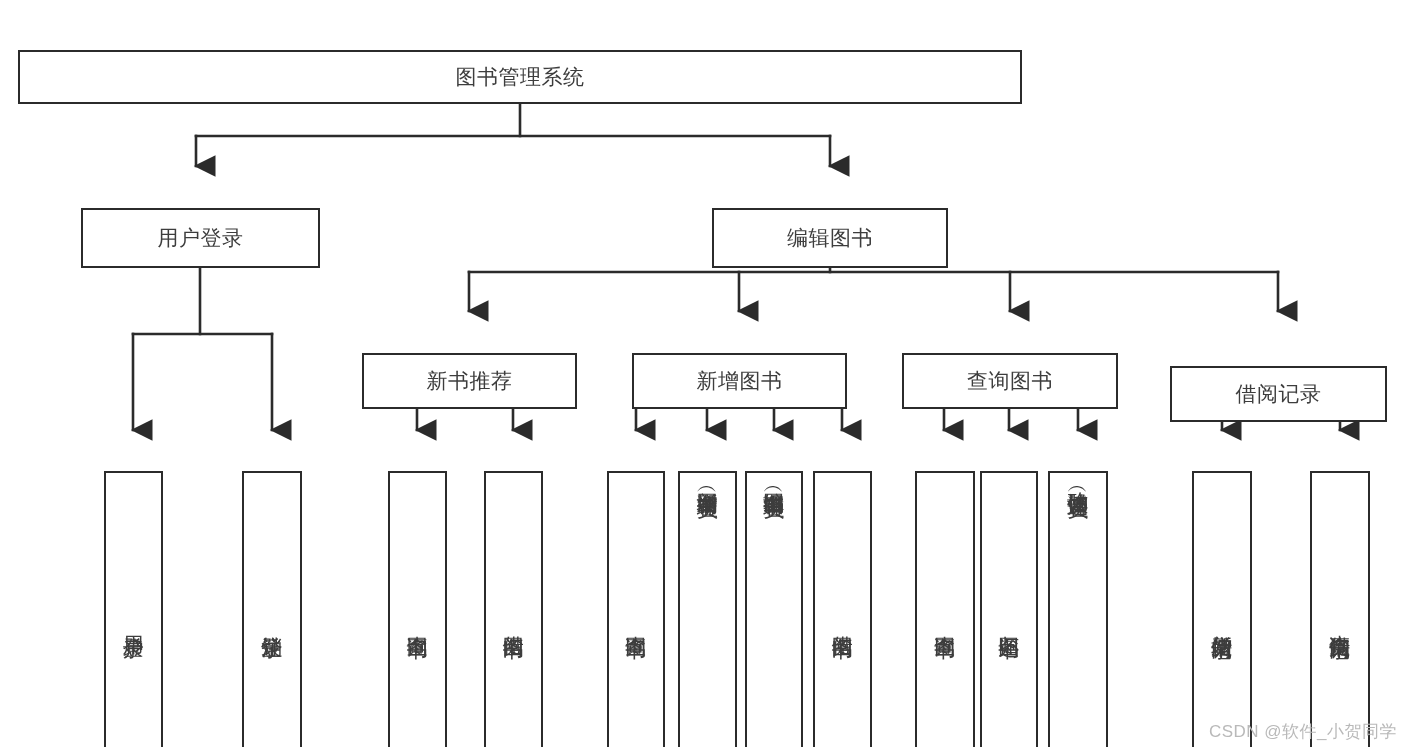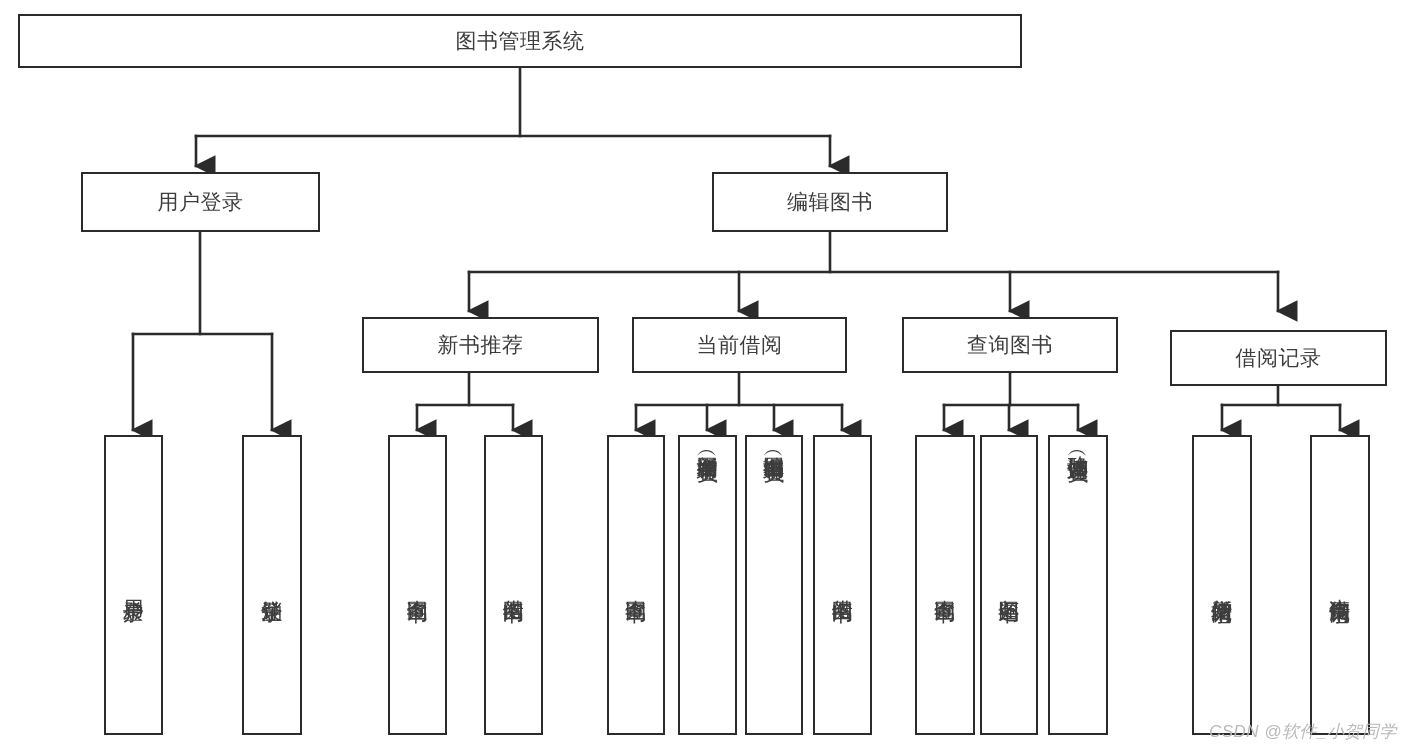--- a/index.html
+++ b/index.html
@@ -28,20 +28,21 @@
   }
   .node {
     position: absolute;
     box-sizing: border-box;
     background: #ffffff;
     border: 2px solid #2b2b2b;
     display: flex;
     align-items: center;
     justify-content: center;
     z-index: 2;
+    margin-top: 36px;
   }
   .node-label {
     color: #3d3d3d;
     font-size: 21px;
     line-height: 1.18;
     letter-spacing: 0.5px;
     text-align: center;
     white-space: nowrap;
   }
   .node.leaf .node-label {
@@ -66,21 +67,20 @@
   }
   #watermark {
     position: absolute;
     right: 8px;
     bottom: 4px;
     font-size: 17px;
     color: #b9b9b9;
     letter-spacing: 0.5px;
     z-index: 5;
     white-space: nowrap;
-    font-style: italic;
   }
 </style>
 </head>
 <body>
 
 <div id="diagram-root">
 
   <svg id="edges-layer" viewBox="0 0 1405 747" width="1405" height="747" xmlns="http://www.w3.org/2000/svg">
     <defs>
       <marker id="arrow" viewBox="0 0 12 12" refX="6" refY="10" markerWidth="10" markerHeight="10" orient="auto-start-reverse">
@@ -135,25 +135,25 @@
     <span class="node-label">图书管理系统</span>
   </div>
 
   <div class="node" style="left:81px; top:172px; width:239px; height:60px;">
     <span class="node-label">用户登录</span>
   </div>
   <div class="node" style="left:712px; top:172px; width:236px; height:60px;">
     <span class="node-label">编辑图书</span>
   </div>
 
-  <div class="node" style="left:362px; top:317px; width:237px; height:56px;">
+  <div class="node" style="left:362px; top:317px; width:215px; height:56px;">
     <span class="node-label">新书推荐</span>
   </div>
   <div class="node" style="left:632px; top:317px; width:215px; height:56px;">
-    <span class="node-label">当前借阅</span>
+    <span class="node-label">新增图书</span>
   </div>
   <div class="node" style="left:902px; top:317px; width:216px; height:56px;">
     <span class="node-label">查询图书</span>
   </div>
   <div class="node" style="left:1170px; top:330px; width:217px; height:56px;">
     <span class="node-label">借阅记录</span>
   </div>
 
   <div class="node leaf" style="left:104px; top:435px; width:59px; height:300px;">
     <span class="node-label">用户登录</span>

